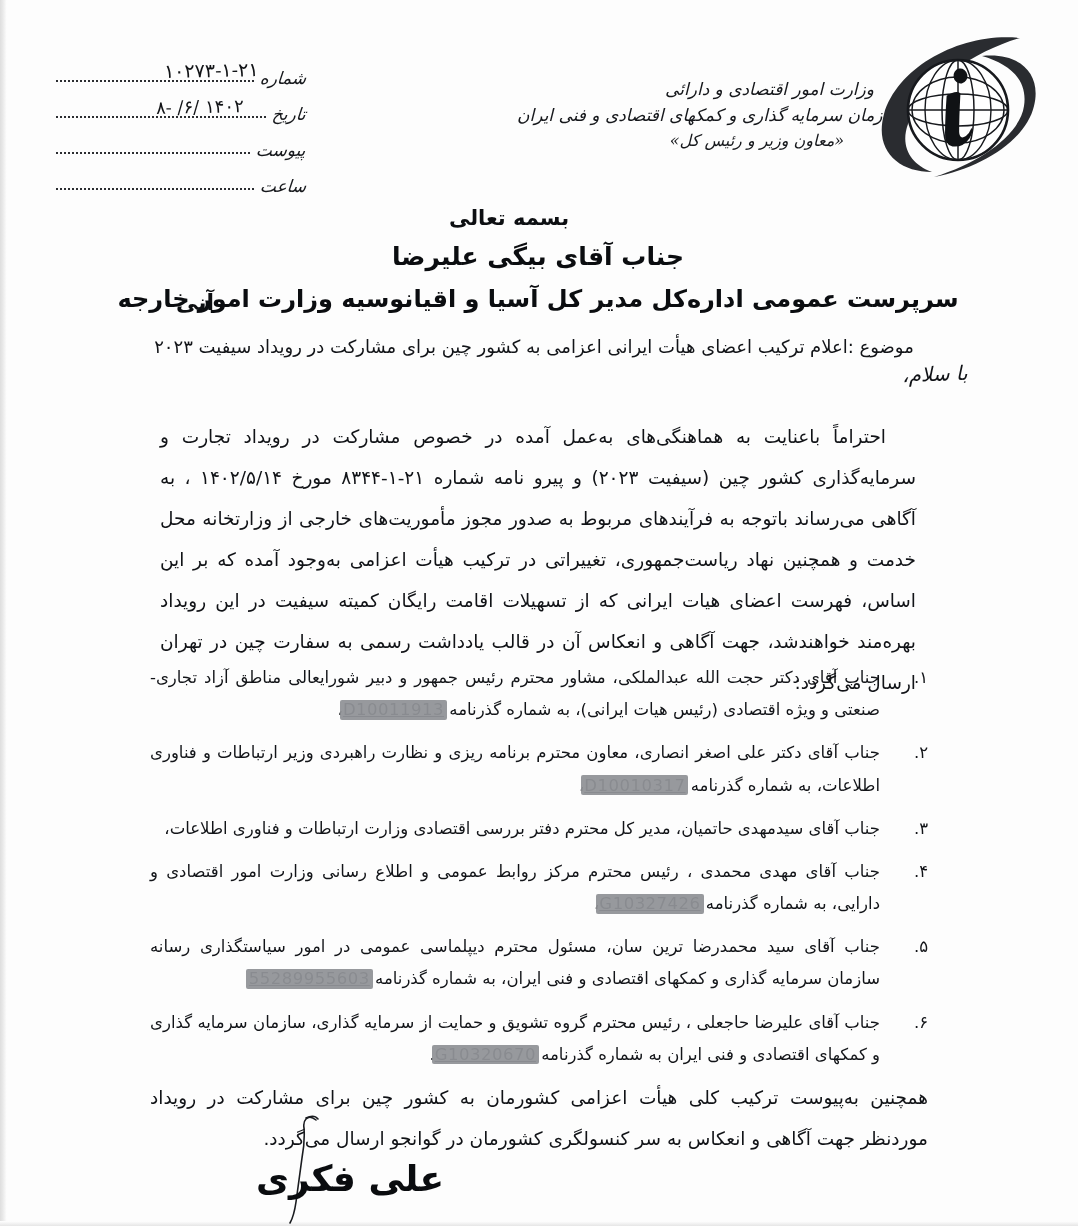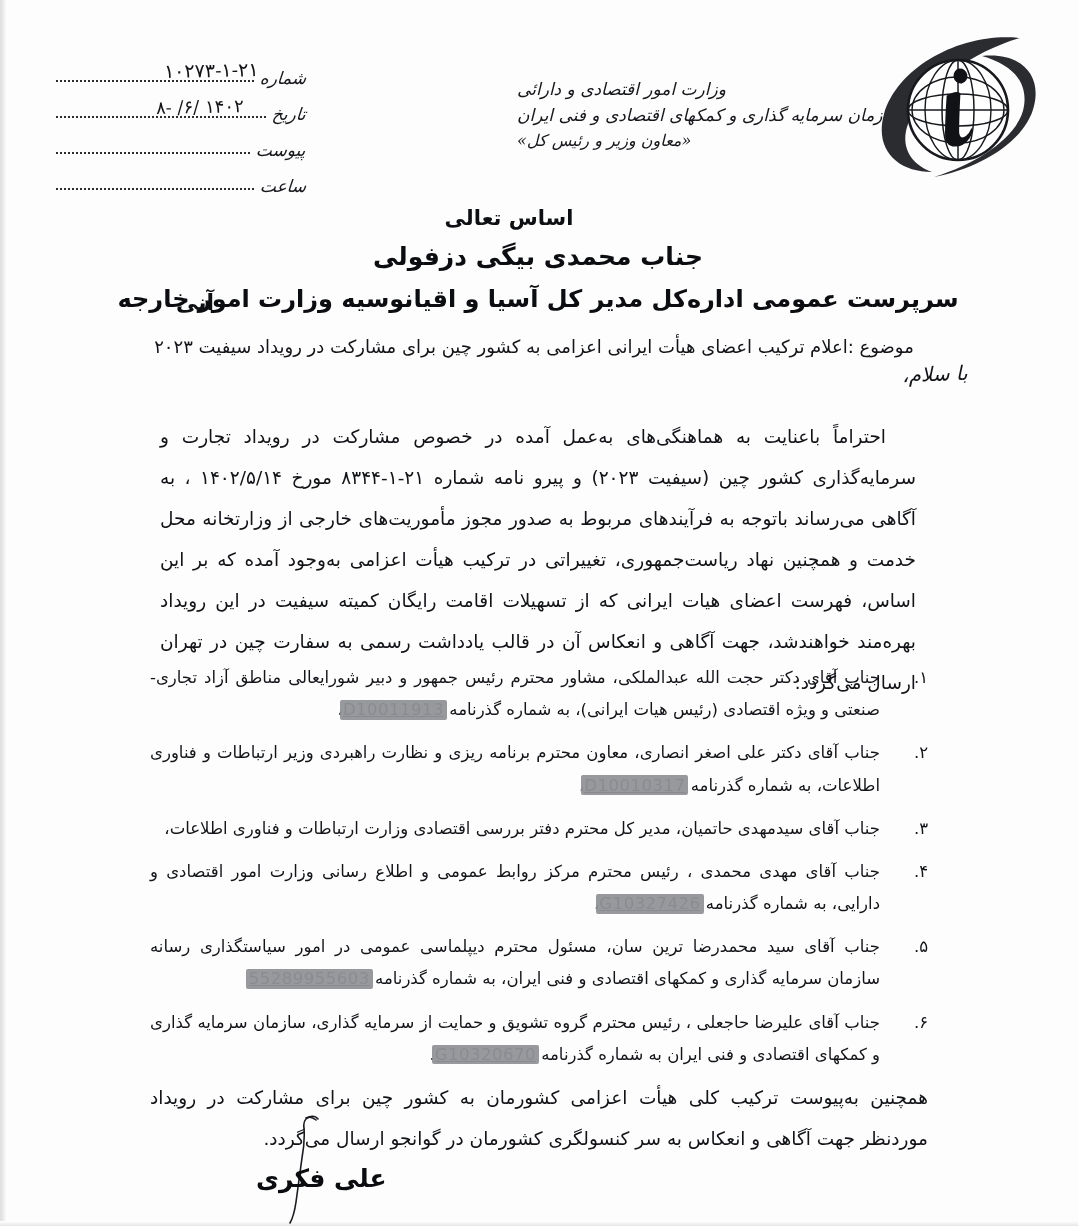--- a/index.html
+++ b/index.html
@@ -87,21 +87,21 @@
     font-weight: bold;
     color: #0d0f12;
     margin-top: 38px;
   }
 
   
   .org-header {
     position: absolute;
     right: 176px;
     top: 76px;
-    text-align: left;
+    text-align: right;
     direction: rtl;
   }
   .org-line {
     font-family: "DejaVu Serif", serif;
     font-style: italic;
     color: #15171b;
     line-height: 1.55;
     white-space: nowrap;
   }
   .org-line.l1 { font-size: 17px; padding-right: 28px; }
@@ -255,22 +255,22 @@
   .signature-block {
     position: absolute;
     left: 242px;
     top: 1150px;
     width: 240px;
     height: 70px;
   }
   .signature-name {
     position: absolute;
     left: 14px;
-    top: 14px;
-    font-size: 25px;
+    top: 8px;
+    font-size: 36px;
     font-weight: bold;
     color: #0a0c0f;
     direction: rtl;
   }
   .signature-stroke {
     position: absolute;
     left: 0; top: -36px;
     width: 120px;
     height: 110px;
     pointer-events: none;
@@ -337,24 +337,24 @@
         <line x1="88" y1="38" x2="88" y2="138" stroke="#17191d" stroke-width="1.5"></line>
 
         <g transform="rotate(-10 88 92)">
           <path d="M80 72 q10 -4 14 0 q-6 26 -8 38 q-1 8 6 5 q4 -2 7 -7 q1 5 -4 10 q-8 8 -18 5 q-8 -3 -5 -15 q3 -16 8 -36 Z" fill="#101215"></path>
           <ellipse cx="97" cy="55" rx="7" ry="7.5" fill="#101215"></ellipse>
         </g>
       </g>
     </svg>
   </div>
 
-  <div class="basmala">اساس تعالی</div>
+  <div class="basmala">بسمه تعالی</div>
 
   <div class="addressee">
-    <div class="addressee-name">جناب محمدی بیگی دزفولی</div>
+    <div class="addressee-name">جناب آقای بیگی علیرضا</div>
     <div class="addressee-title">سرپرست عمومی اداره‌کل مدیر کل آسیا و اقیانوسیه  وزارت امور خارجه</div>
   </div>
 
   <div class="subject">
     <span>موضوع :</span><span>اعلام ترکیب اعضای هیأت ایرانی اعزامی به کشور چین برای مشارکت در رویداد سیفیت ۲۰۲۳</span>
   </div>
 
   <div class="greeting">با سلام،</div>
 
   <div class="body-text">

